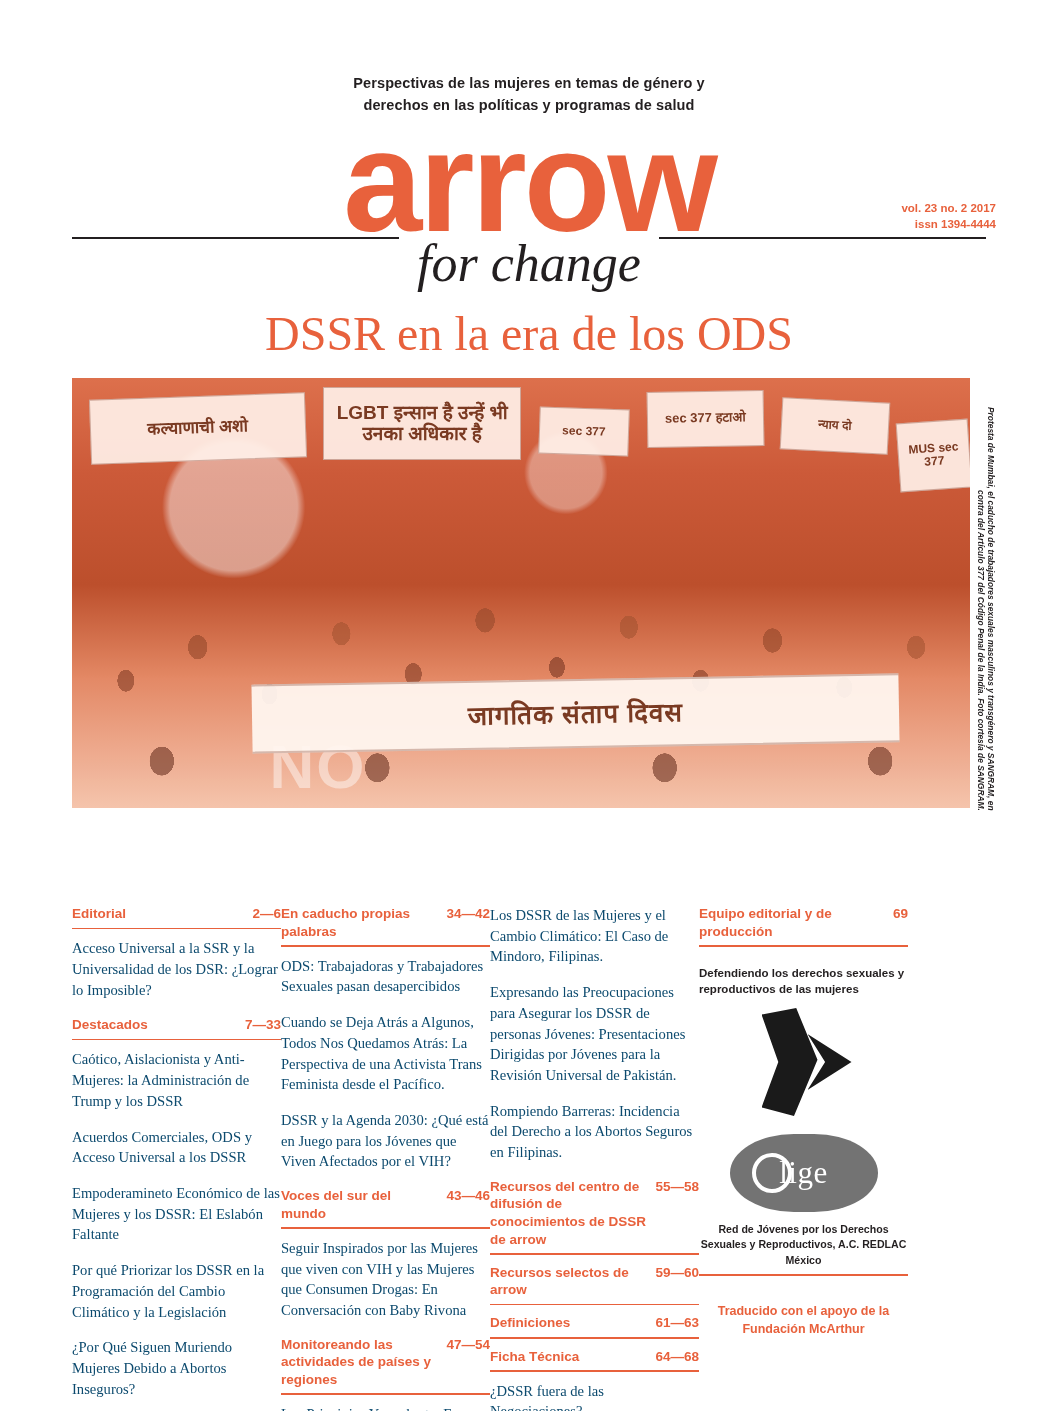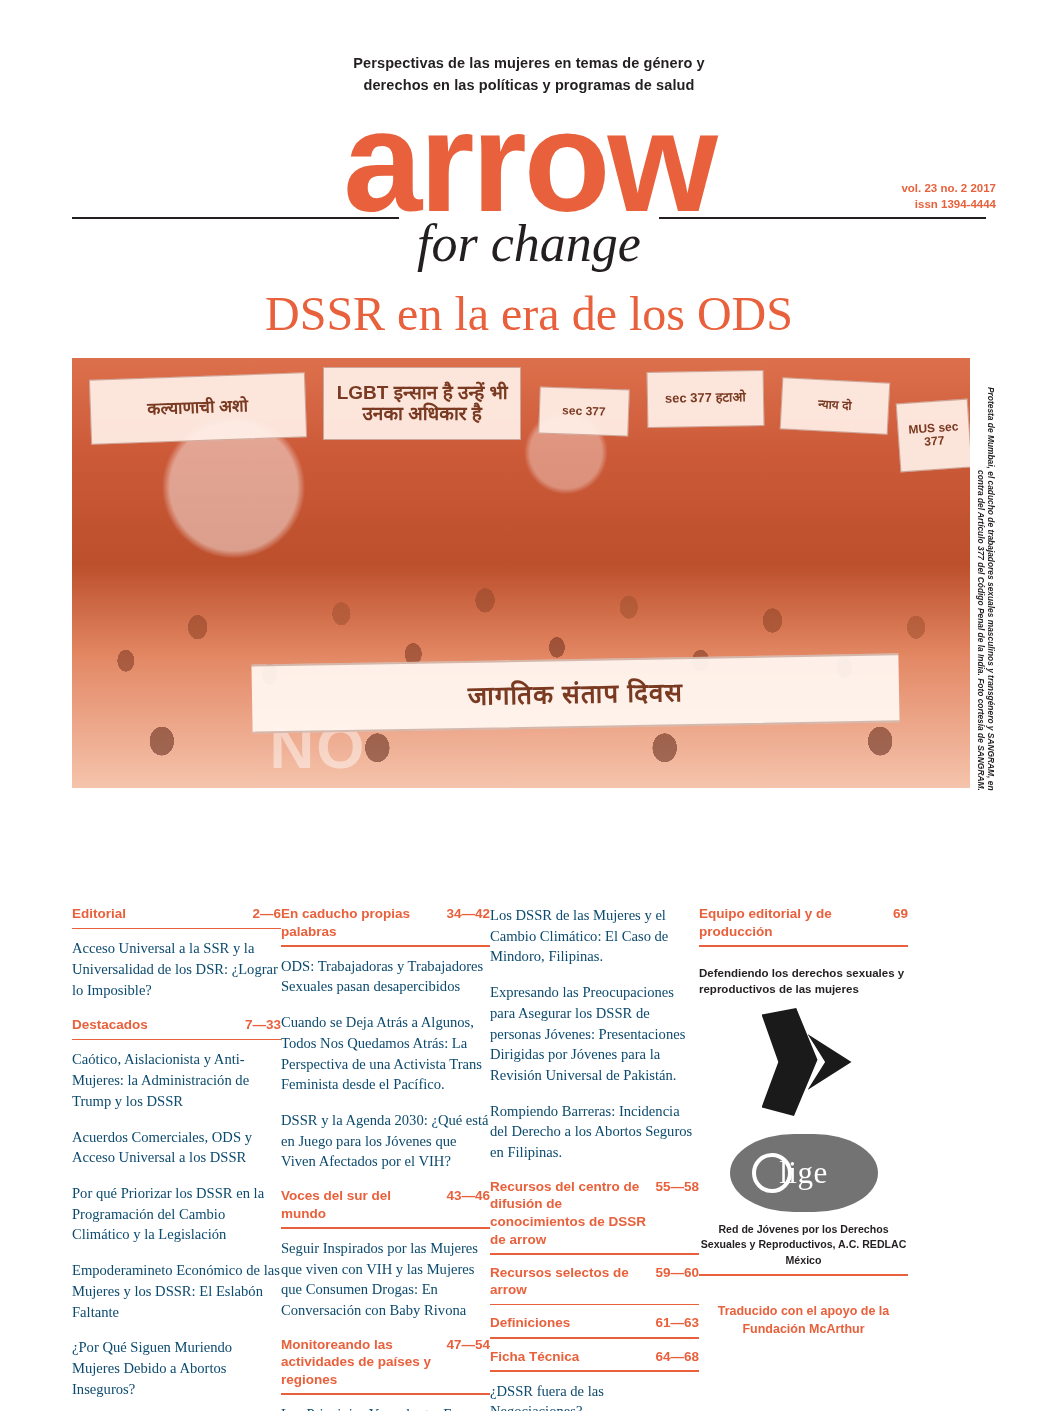--- a/index.html
+++ b/index.html
@@ -8,21 +8,21 @@
     width:1058px; height:1411px;
     background:#ffffff;
     font-family:"Liberation Serif", serif;
     color:#231f20;
     position:relative;
     overflow:hidden;
   }
   .page { position:relative; width:1058px; height:1411px; }
 
   
-  .masthead { padding-top:52px; text-align:center; }
+  .masthead { padding-top:72px; text-align:center; }
   .tagline {
     font-family:"Liberation Sans", sans-serif;
     font-size:14.5px; font-weight:bold; line-height:1.55;
     color:#231f20; letter-spacing:0.1px;
   }
   .tagline span { display:block; }
   .logo-wrap { position:relative; margin-top:6px; height:118px; }
   .logo {
     font-family:"Liberation Sans", sans-serif;
     font-weight:bold;
@@ -277,22 +277,22 @@
       <div class="hr-orange"></div>
       <p class="entry">Acceso Universal a la SSR y la Universalidad de los DSR: ¿Lograr lo Imposible?</p>
 
       <div class="sec-head mt">
         <span>Destacados</span>
         <span class="pages">7—33</span>
       </div>
       <div class="hr-orange"></div>
       <p class="entry">Caótico, Aislacionista y Anti-Mujeres: la Administración de Trump y los DSSR</p>
       <p class="entry">Acuerdos Comerciales, ODS y Acceso Universal a los DSSR</p>
+      <p class="entry">Empoderamineto Económico de las Mujeres y los DSSR: El Eslabón Faltante</p>
       <p class="entry">Por qué Priorizar los DSSR en la Programación del Cambio Climático y la Legislación</p>
-      <p class="entry">Empoderamineto Económico de las Mujeres y los DSSR: El Eslabón Faltante</p>
       <p class="entry">¿Por Qué Siguen Muriendo Mujeres Debido a Abortos Inseguros?</p>
     </div>
 
     <div class="col">
       <div class="sec-head">
         <span>En caducho propias palabras</span>
         <span class="pages">34—42</span>
       </div>
       <div class="hr-orange"></div>
       <p class="entry">ODS: Trabajadoras y Trabajadores Sexuales pasan desapercibidos</p>

